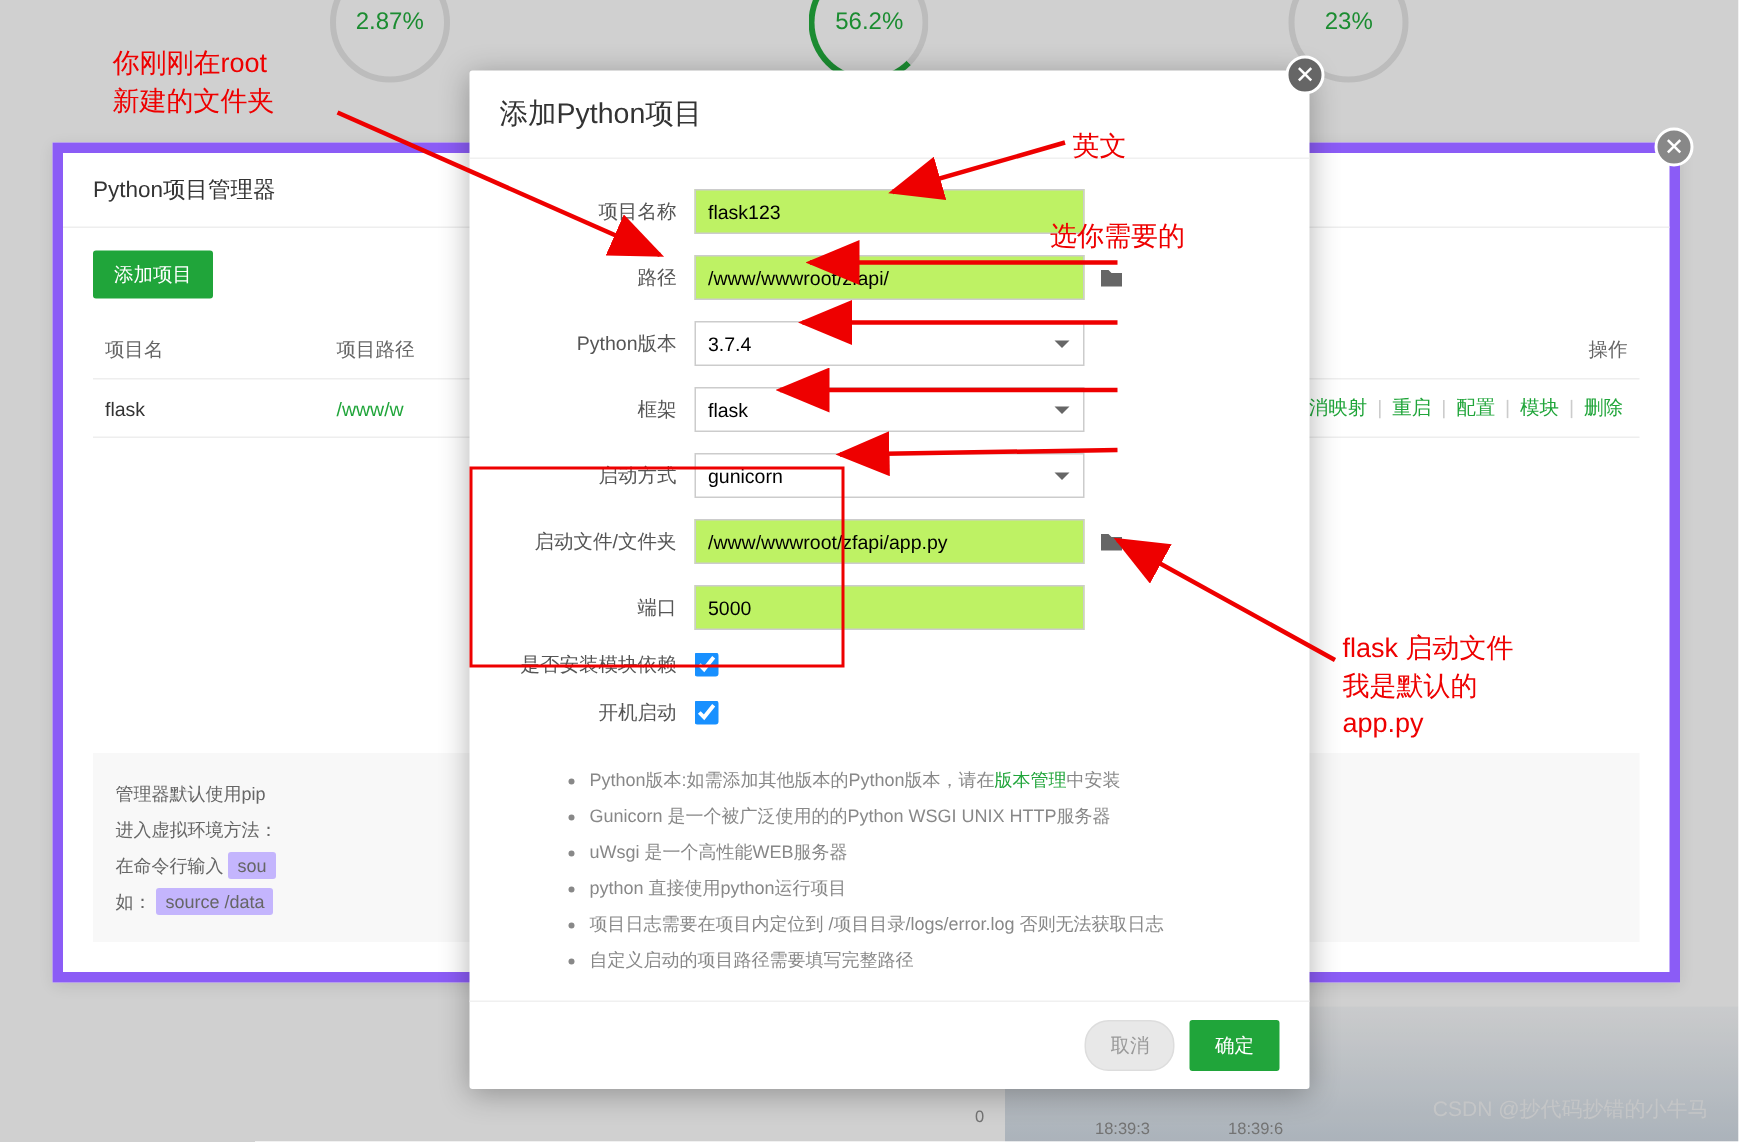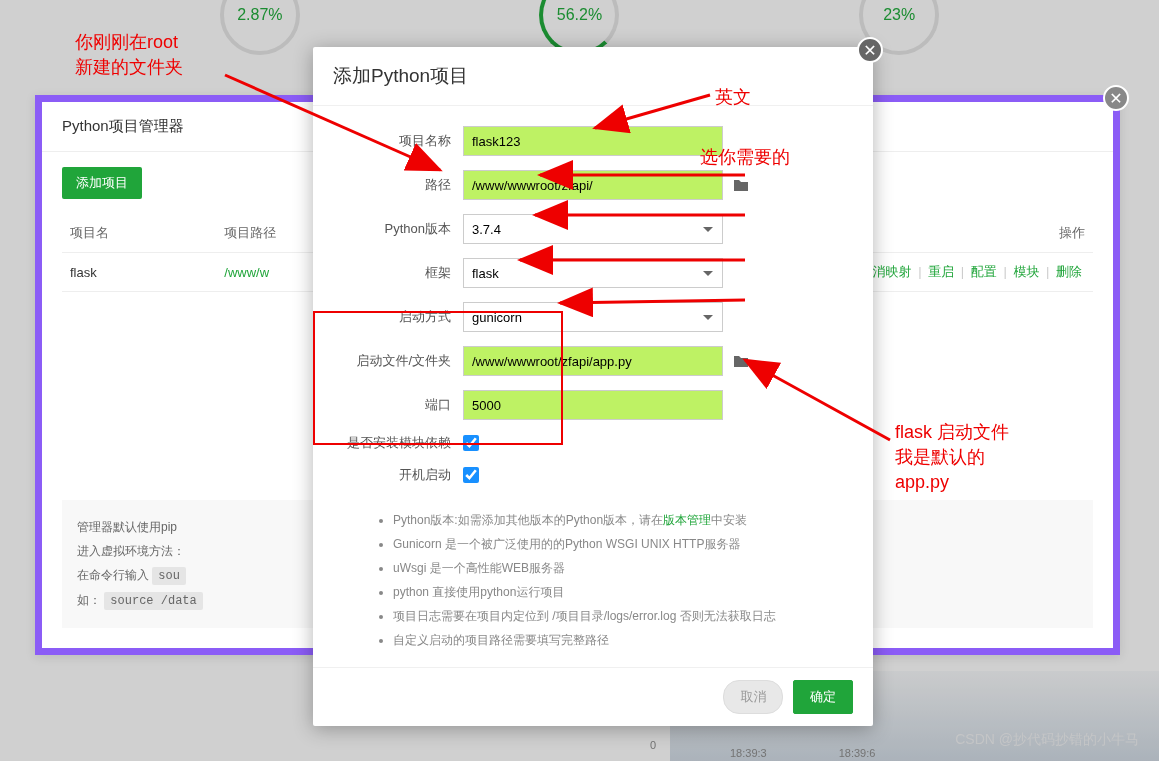--- a/index.html
+++ b/index.html
@@ -23,21 +23,21 @@
 .outer-main { flex: 1; padding: 15px 20px; position: relative; }
 .add-btn { background: #20a53a; color: #fff; border: none; padding: 7px 14px; font-size: 13px; border-radius: 2px; cursor: pointer; }
 .outer-table { width: 100%; margin-top: 15px; border-collapse: collapse; }
 .outer-table th, .outer-table td { text-align: left; padding: 10px 8px; border-bottom: 1px solid #eee; font-size: 13px; font-weight: normal; }
 .outer-table th { color: #666; }
 .outer-table th:last-child, .outer-table td:last-child { text-align: right; }
 .green-link { color: #20a53a; cursor: pointer; }
 .action-links { text-align: right; color: #ccc; }
 .action-links .green-link { margin: 0 3px; }
 .help-box { position: absolute; bottom: 20px; left: 20px; right: 20px; background: #f8f8f8; padding: 15px; font-size: 12px; color: #666; line-height: 2; }
-.code-span { background: #e5e5e5; padding: 2px 6px; border-radius: 2px; font-family: Liberation Mono, monospace; }
+.code-span { background: #c4b5fd; padding: 2px 6px; border-radius: 2px; font-family: Liberation Sans, sans-serif; }
 
 
 .modal { position: absolute; top: 47px; left: 313px; width: 560px; background: #fff; box-shadow: 0 3px 20px rgba(0,0,0,0.3); border-radius: 2px; z-index: 100; }
 .modal-header { padding: 16px 20px; font-size: 19px; border-bottom: 1px solid #f0f0f0; }
 .modal-close { position: absolute; top: -10px; right: -10px; width: 26px; height: 26px; background: #666; color: #fff; border-radius: 50%; display: flex; align-items: center; justify-content: center; cursor: pointer; font-size: 16px; border: 2px solid #fff; }
 .outer-close { position: absolute; top: 85px; right: 30px; width: 26px; height: 26px; background: #888; color: #fff; border-radius: 50%; display: flex; align-items: center; justify-content: center; cursor: pointer; font-size: 16px; border: 2px solid #fff; z-index: 50; }
 .modal-body { padding: 20px 30px 10px; }
 .form-row { display: flex; align-items: center; margin-bottom: 14px; position: relative; }
 .form-label { width: 120px; text-align: right; padding-right: 12px; font-size: 13px; color: #555; }
 .form-control { width: 260px; height: 30px; border: 1px solid #ccc; padding: 0 8px; font-size: 13px; background: #bef264; }
@@ -57,21 +57,21 @@
 
 
 .annotation { position: absolute; color: #e00; font-size: 18px; font-weight: 400; line-height: 1.4; z-index: 200; pointer-events: none; }
 .arrow-svg { position: absolute; z-index: 150; pointer-events: none; }
 
 
 .watermark { position: absolute; bottom: 12px; right: 20px; color: rgba(200,200,200,0.8); font-size: 14px; z-index: 300; }
 
 
 .bg-chart { position: absolute; bottom: 0; left: 670px; right: 0; height: 90px; background: linear-gradient(to top, rgba(100,130,160,0.3), rgba(100,130,160,0.05)); }
-.bg-chart-labels { position: absolute; bottom: 2px; left: 0; right: 0; display: flex; gap: 72px; padding-left: 60px; font-size: 11px; color: #888; }
+.bg-chart-labels { position: absolute; bottom: 2px; left: 0; right: 0; display: flex; gap: 52px; padding-left: 60px; font-size: 11px; color: #888; }
 .bg-chart-y { position: absolute; left: -20px; bottom: 10px; font-size: 11px; color: #888; }
 </style>
 </head>
 <body>
 
 <div class="bg-gauges">
   <div class="gauge">2.87%</div>
   <div class="gauge partial">56.2%</div>
   <div class="gauge">23%</div>
 </div>

